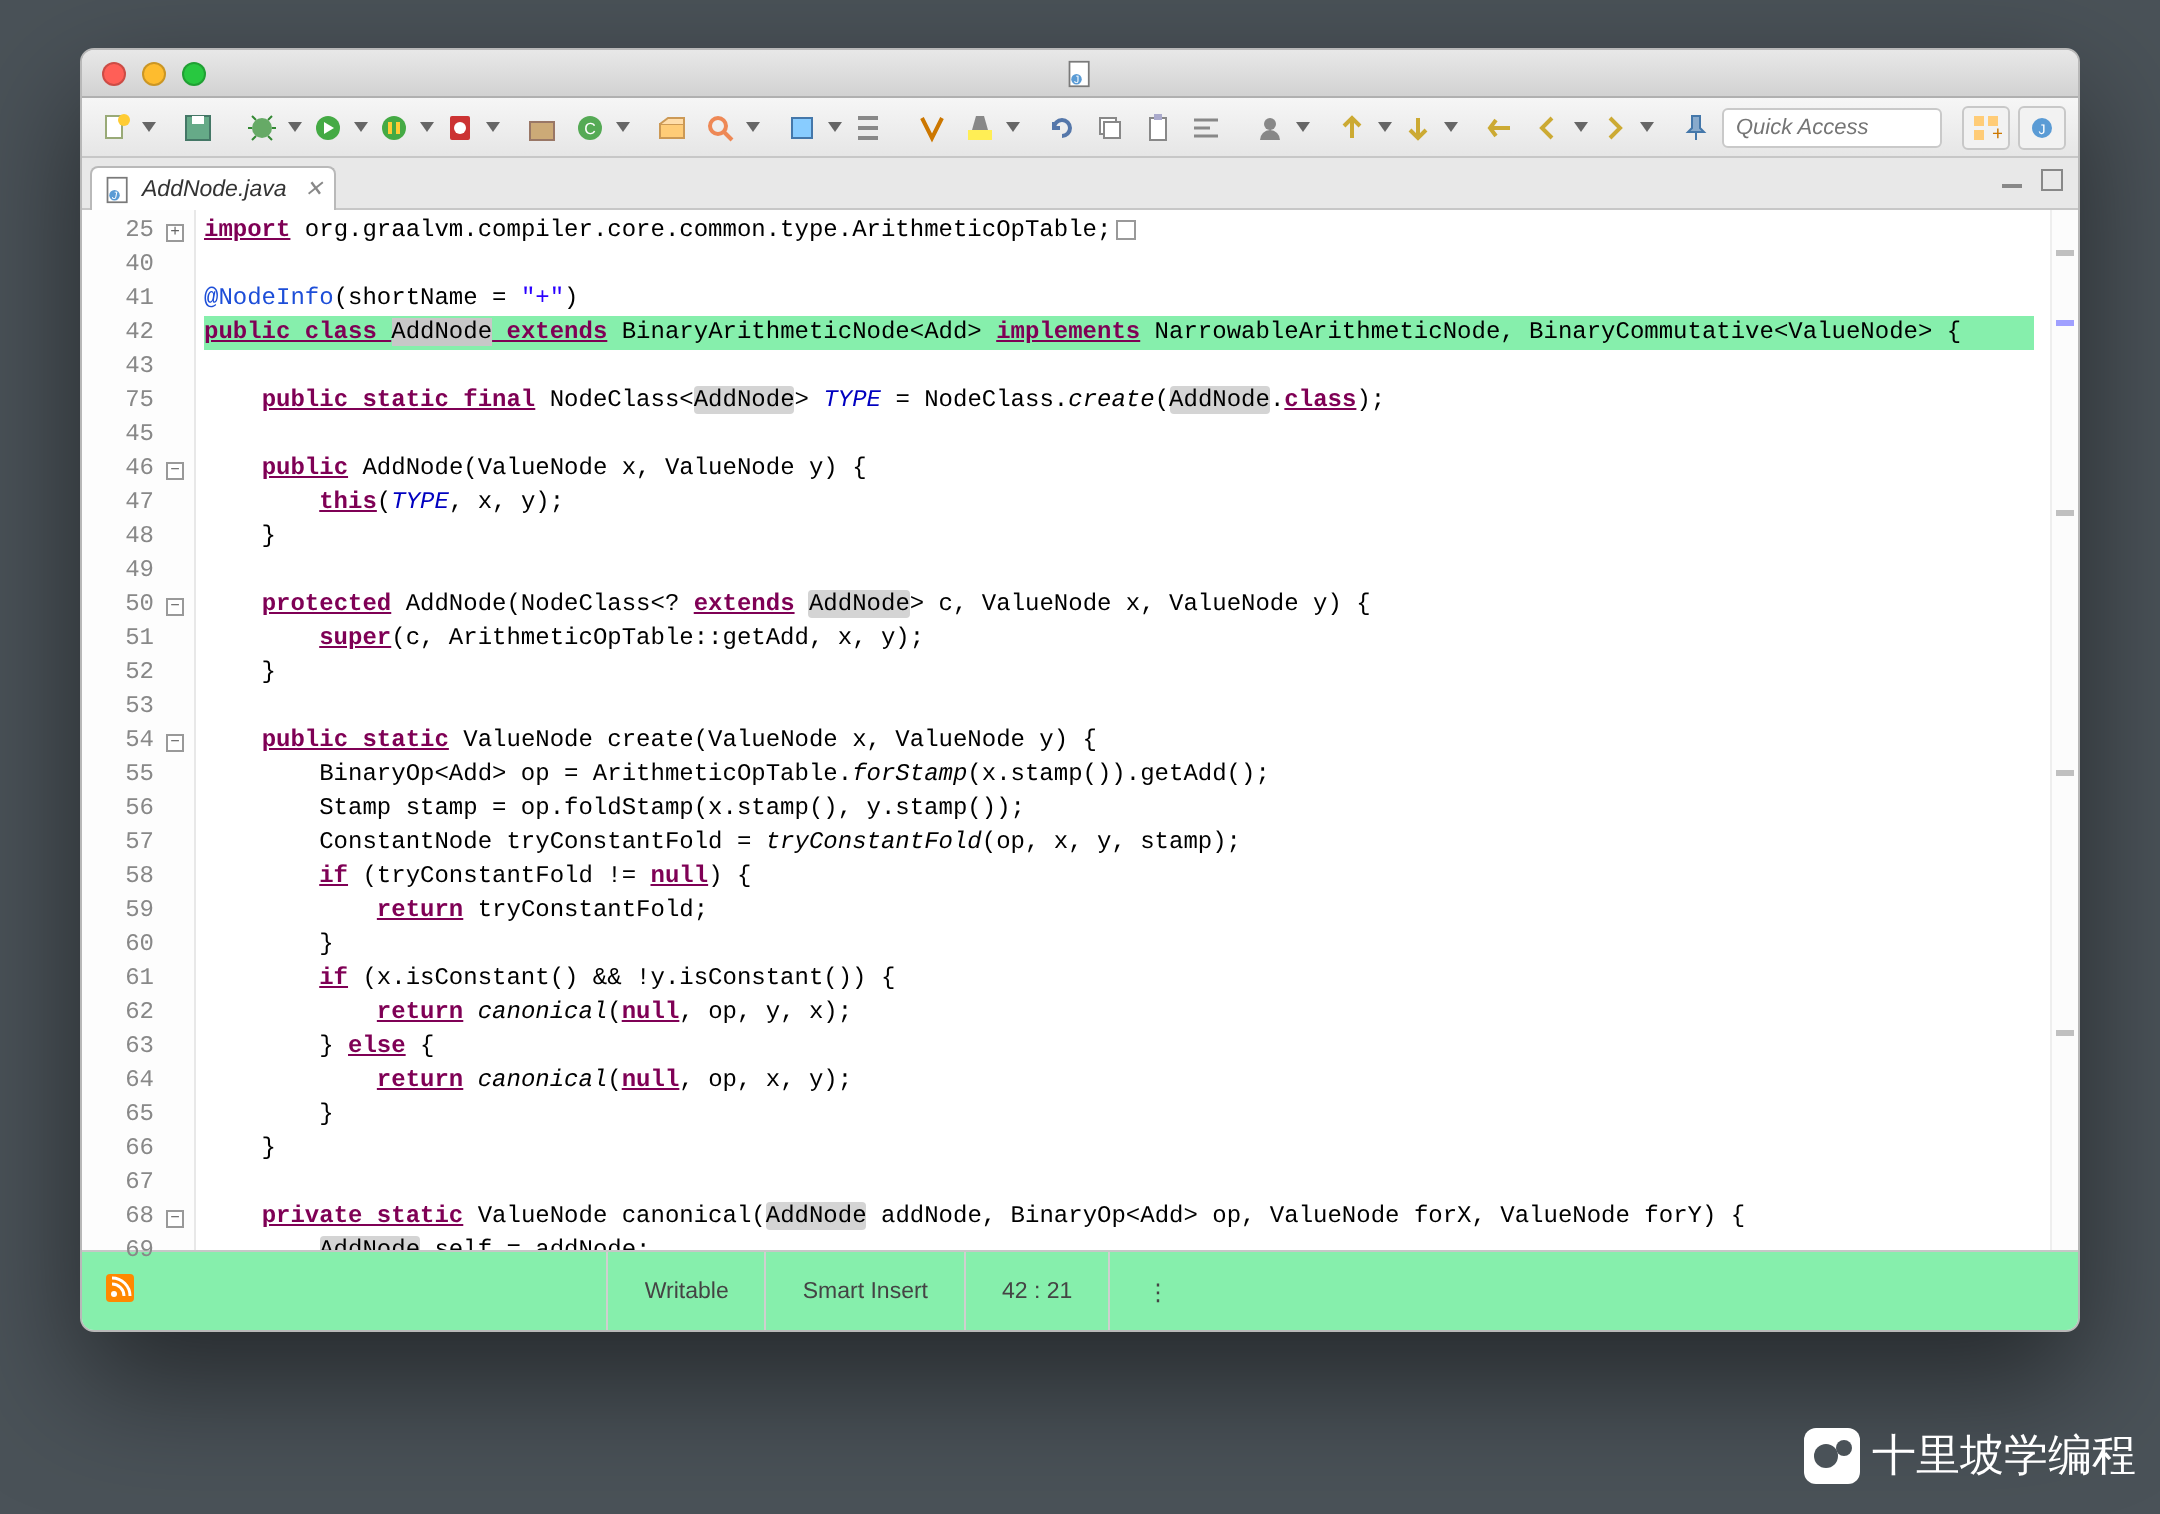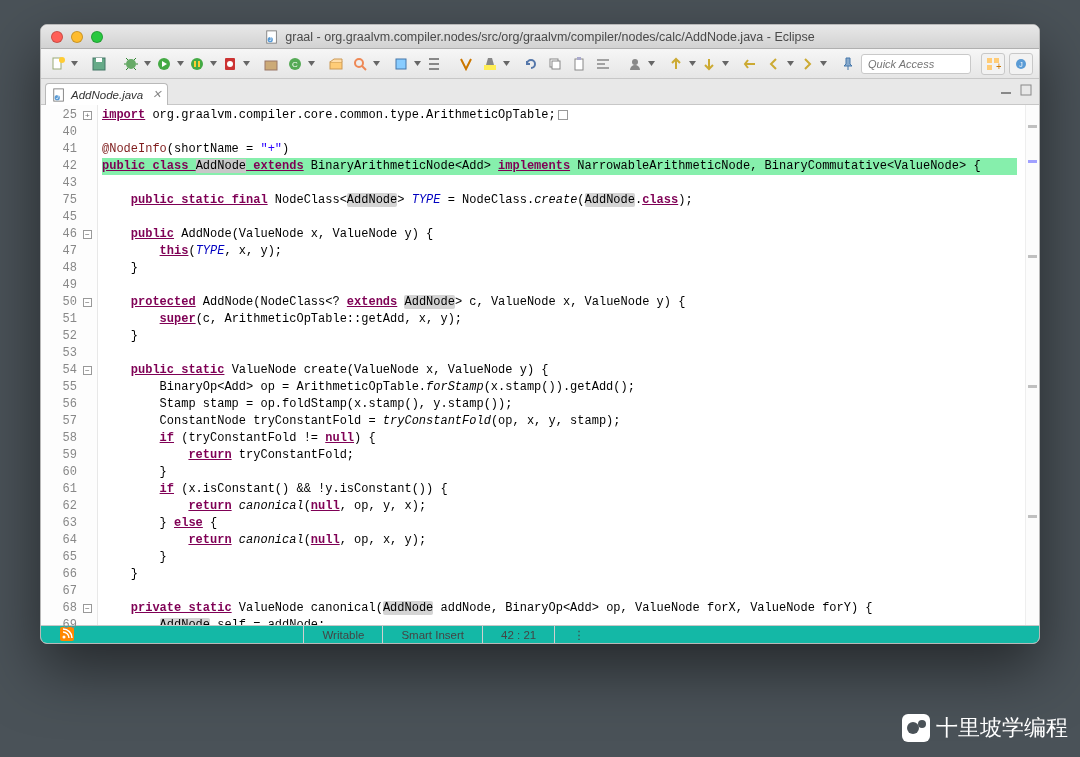--- a/index.html
+++ b/index.html
@@ -119,35 +119,35 @@
 }
 .marker-col { width: 14px; }
 .fold-col { width: 14px; }
 .lnum-col { width: 28px; text-align: right; padding-right: 6px; color: #888; }
 .marker-col, .fold-col, .lnum-col { padding-top: 2px; }
 .code-col { flex: 1; padding: 2px 8px 2px 4px; white-space: pre; overflow: hidden; }
 .overview { width: 14px; background: #fcfcfc; border-left: 1px solid #eee; position: relative; }
 .ov-mark { position: absolute; left: 2px; right: 2px; height: 3px; background: #c0c0c0; }
 .code-line { height: 17px; }
 .kw { color: #7f0055; font-weight: bold; text-decoration: underline; }
-.ann { color: #7f1d1d; }
+.ann { color: #1d4ed8; }
 .str { color: #2a00ff; }
 .it { font-style: italic; color: #0000c0; }
 .st { font-style: italic; }
 .hl-line { background: #86efac; display: inline-block; width: 100%; }
 .sel { background: #c8c8c8; }
 .occ { background: #d4d4d4; border-radius: 2px; }
 .fold-marker { display: inline-block; width: 9px; height: 9px; border: 1px solid #999; background: #fff; font-size: 8px; line-height: 8px; text-align: center; color: #666; margin-top: 3px; }
 
 .statusbar {
-  height: 18px;
-  background: #14b8a6;
+  height: 40px;
+  background: #86efac;
   border-top: 1px solid #c7c7c7;
   display: flex; align-items: center;
-  font-size: 11.5px; color: #444; text-align: center;
+  font-size: 11.5px; color: #444;
 }
 .status-rss { width: 40px; padding-left: 12px; }
 .status-cell { border-left: 1px solid #cfcfcf; padding: 0 18px; height: 100%; display:flex; align-items:center; }
 .status-spacer { flex: 1; }
 
 .watermark {
   position: fixed;
   right: 12px; bottom: 14px;
   color: #fff; font-size: 22px;
   display: flex; align-items: center; gap: 6px;
@@ -176,21 +176,20 @@
       <div class="dot green"></div>
     </div>
     <div class="title">
       <span class="j-icon">
         <svg viewBox="0 0 16 16">
             <rect x="2" y="1" width="11" height="14" fill="#fff" stroke="#7a7a7a"></rect>
             <circle cx="6" cy="11" r="3" fill="#5a9bd5"></circle>
             <text x="6" y="13" font-size="6" text-anchor="middle" fill="#fff">J</text>
           </svg>
       </span>
-      <span>graal - org.graalvm.compiler.nodes/src/org/graalvm/compiler/nodes/calc/AddNode.java - Eclipse</span>
     </div>
   </div>
 
   <div class="toolbar">
     <span class="tb-btn">
         <svg class="ico" viewBox="0 0 16 16">
           <rect x="3" y="2" width="8" height="11" fill="#fff" stroke="#9a7"></rect>
           <circle cx="12" cy="4" r="3" fill="#fc3"></circle>
         </svg>
       </span>

